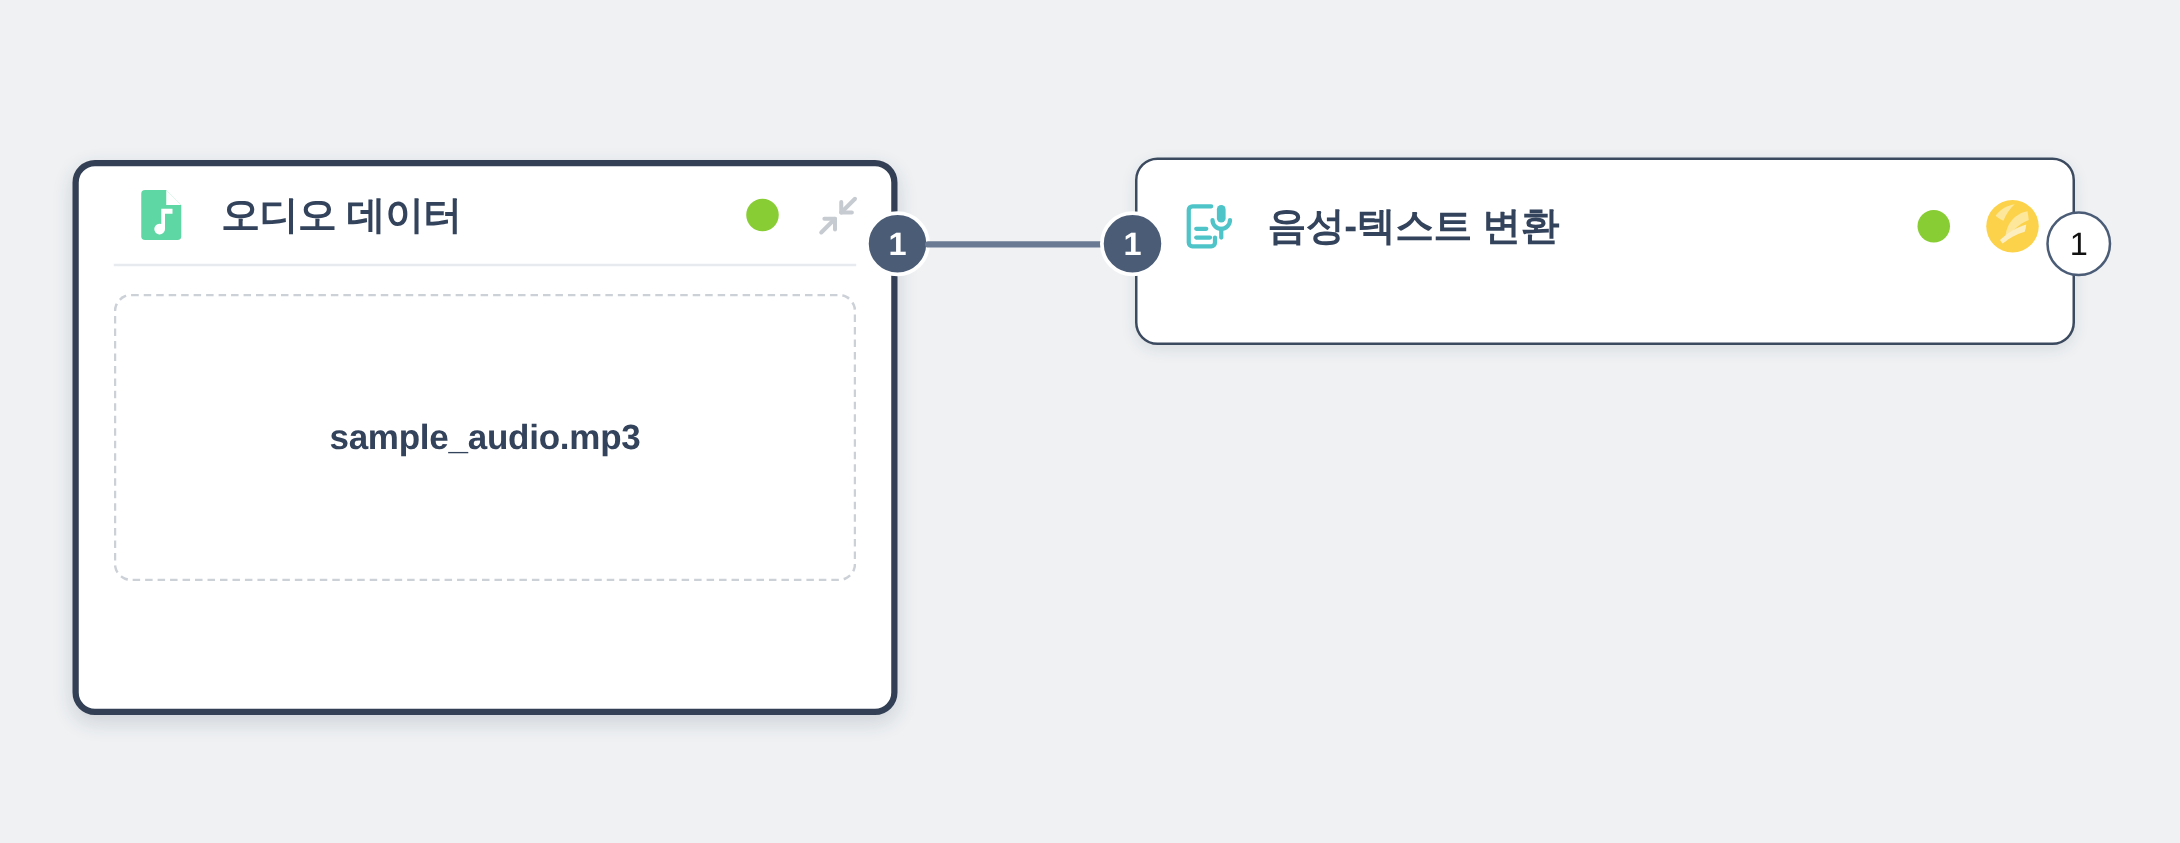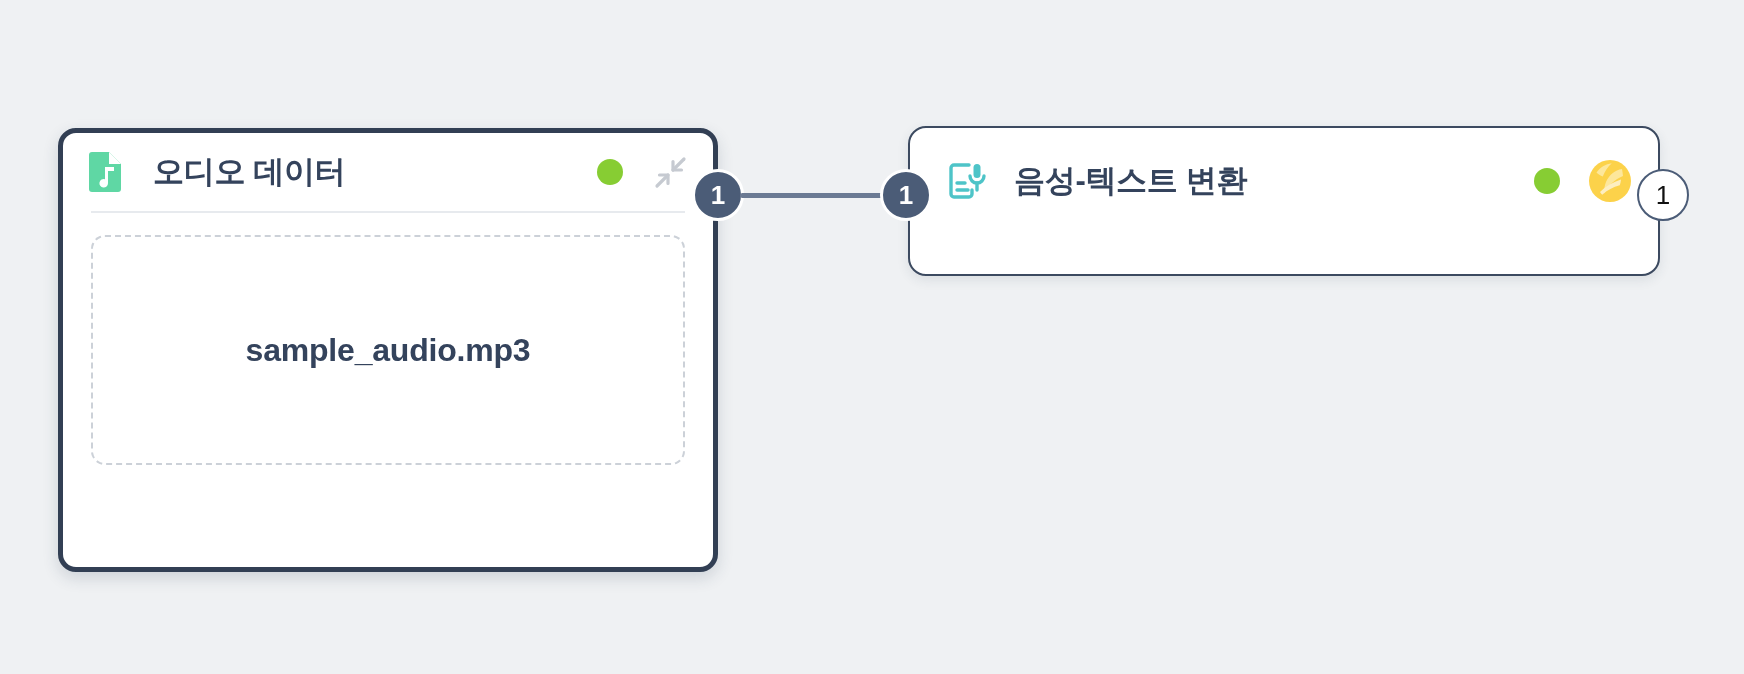--- a/index.html
+++ b/index.html
@@ -35,21 +35,21 @@
   }
   .node-plain {
     border: 2px solid #3c4a60;
     box-shadow: 0 4px 12px rgba(40,55,80,0.10);
   }
 
   .node-header {
     display: flex;
     align-items: center;
     height: 78px;
-    padding: 0 26px 0 20px;
+    padding: 0 26px 0 44px;
     box-sizing: border-box;
   }
 
   .node-icon {
     width: 44px;
     height: 44px;
     flex: 0 0 44px;
     display: block;
   }
 
@@ -98,21 +98,21 @@
   .dropzone {
     margin: 22px 28px 26px 28px;
     height: 226px;
     border: 2px dashed #ccd1d8;
     border-radius: 14px;
     display: flex;
     align-items: center;
     justify-content: center;
   }
   .dropzone-label {
-    font-size: 32px;
+    font-size: 28px;
     font-weight: 600;
     color: #34435c;
     letter-spacing: -0.2px;
   }
 
   
   .handle {
     position: absolute;
     border-radius: 50%;
     display: flex;

